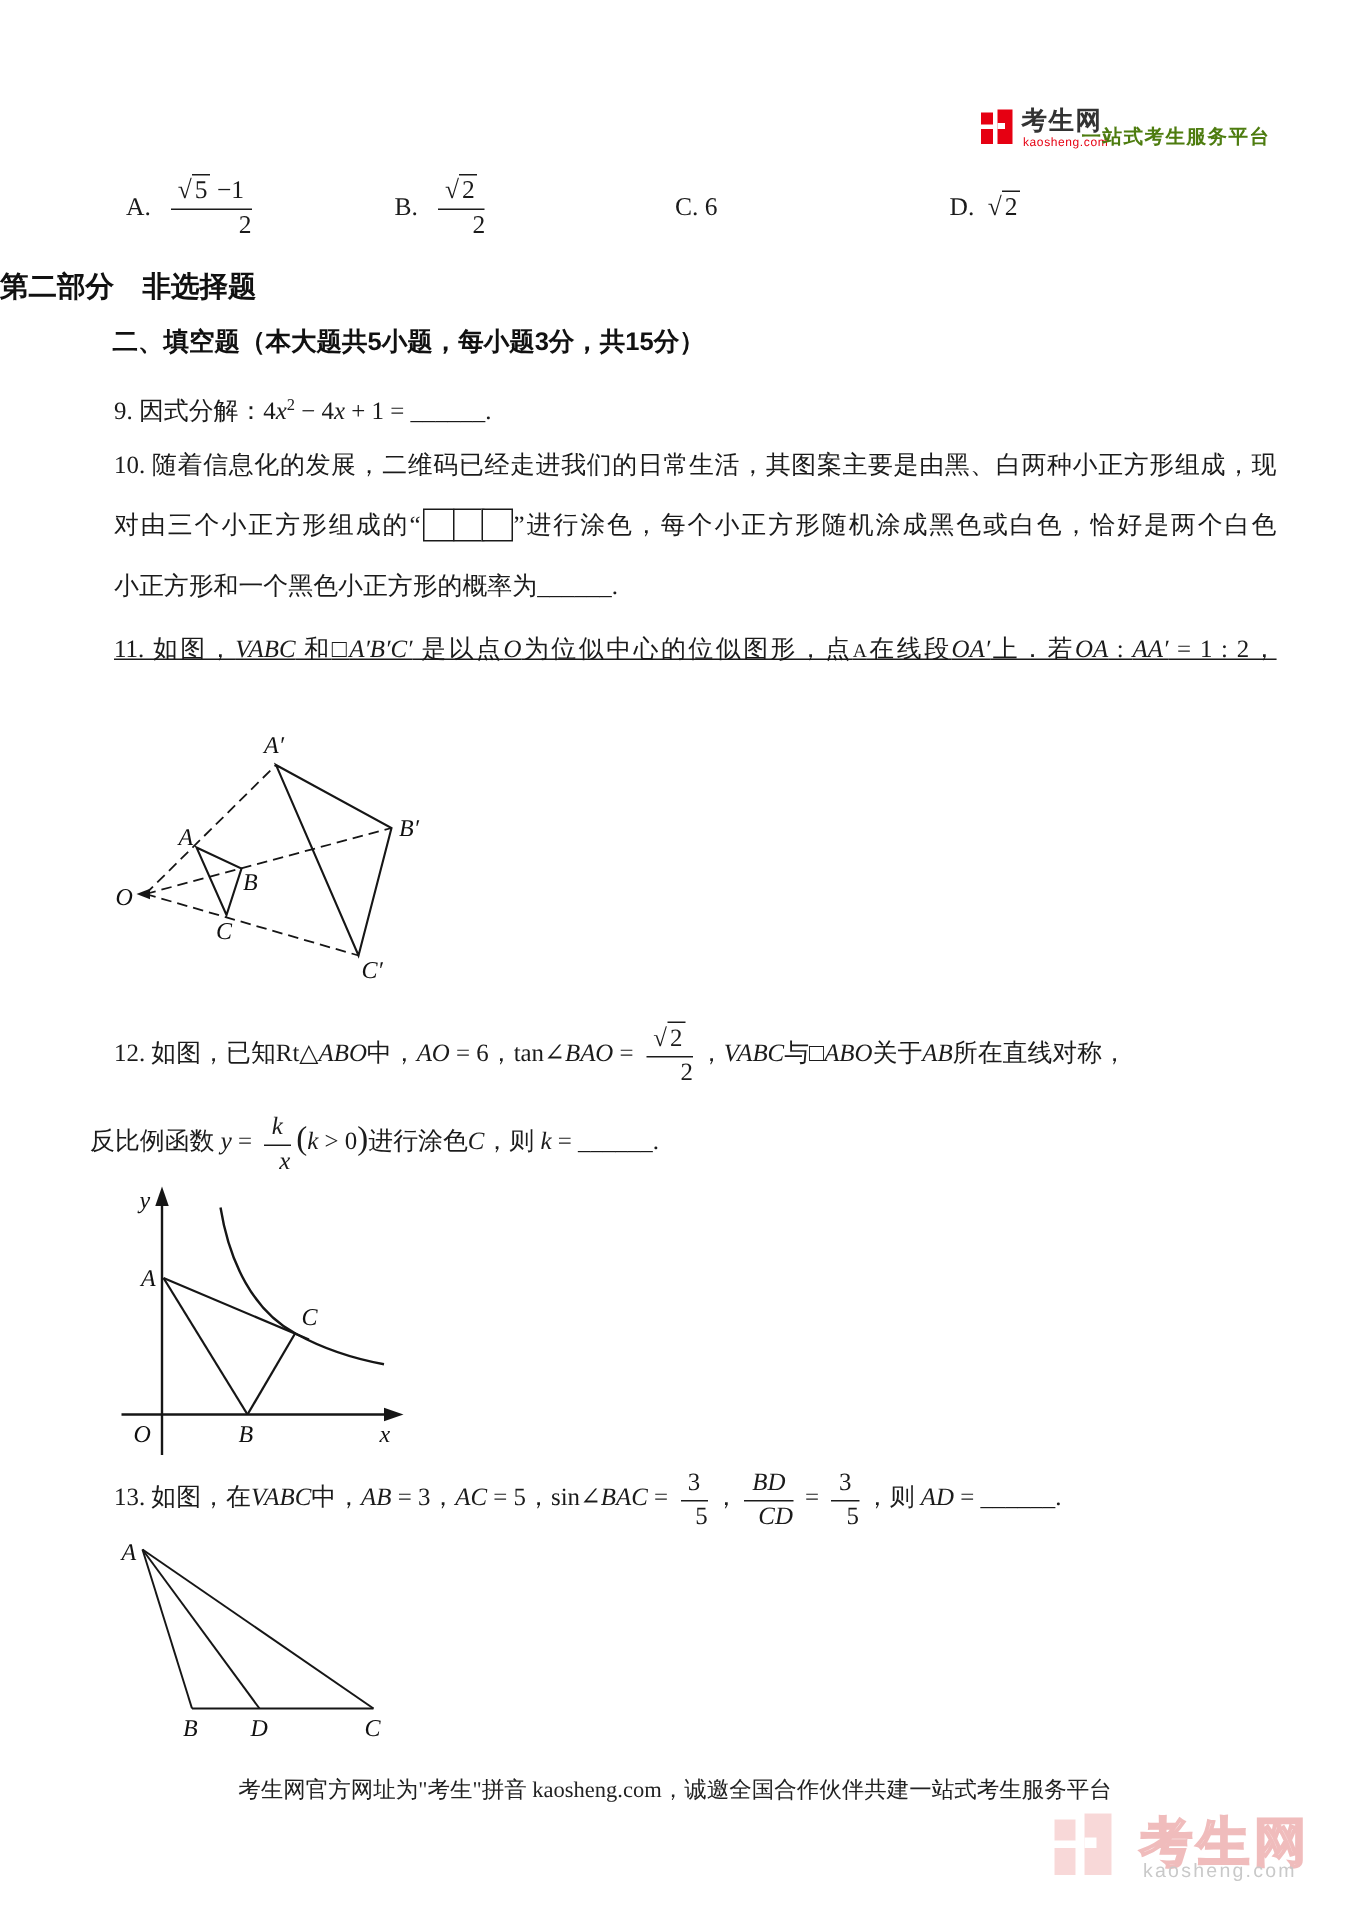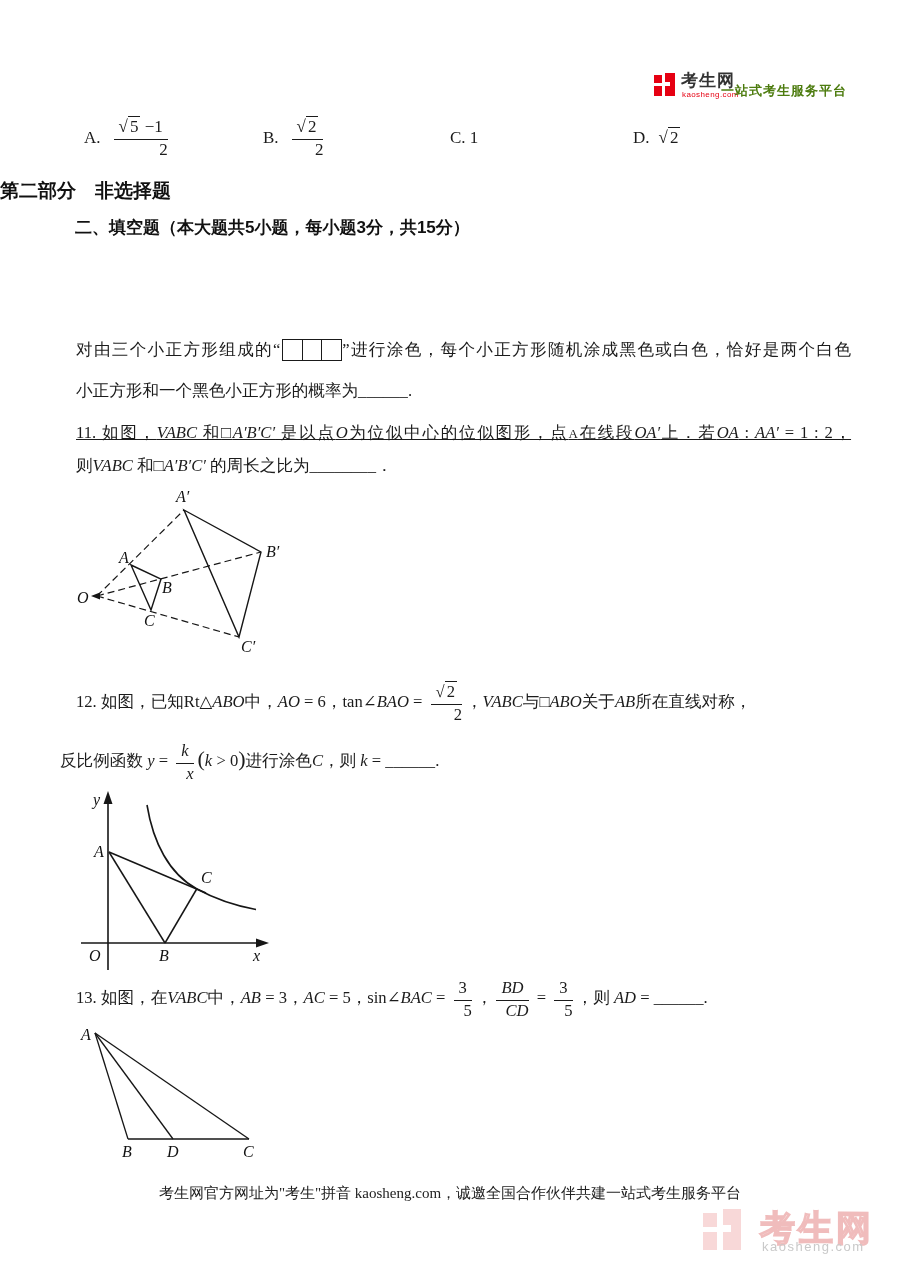--- a/index.html
+++ b/index.html
@@ -85,41 +85,42 @@
     </span>
   </div>
   <div class="abs opt" style="left:263px;top:112px;">
     <span>B.</span>
     <span class="frac">
       <span class="nu"><span class="rad"><span class="rsym">√</span><span class="rtop">2</span></span></span>
       <span class="de">2</span>
     </span>
   </div>
   <div class="abs opt" style="left:450px;top:112px;">
-    <span>C. 1</span>
+    <span>C. 6</span>
   </div>
   <div class="abs opt" style="left:633px;top:112px;">
     <span>D.</span>
     <span class="rad"><span class="rsym">√</span><span class="rtop">2</span></span>
   </div>
 
   <div class="abs head" style="left:0;top:178px;width:100%;text-align:left;font-size:19px;">第二部分　非选择题</div>
   <div class="abs head" style="left:75px;top:216px;font-size:17px;">二、填空题（本大题共5小题，每小题3分，共15分）</div>
 
-
+  <div class="abs qline" style="left:76px;top:253px;line-height:34px;">
+    <span>9. 因式分解：</span><span>4</span><span class="m">x</span><sup class="sup">2</sup><span> − 4</span><span class="m">x</span><span> + 1 = </span><span>______.</span>
+  </div>
+
+  <div class="abs qline just" style="left:76px;top:295px;width:775px;">10. 随着信息化的发展，二维码已经走进我们的日常生活，其图案主要是由黑、白两种小正方形组成，现</div>
   <div class="abs qline" style="left:76px;top:376px;">小正方形和一个黑色小正方形的概率为______.</div>
   <div class="abs qline just" style="left:76px;top:333px;width:775px;line-height:34px;">
     <span>对由三个小正方形组成的“</span><span class="sqwrap"><span class="sq"></span><span class="sq"></span><span class="sq"></span></span><span>”进行涂色，每个小正方形随机涂成黑色或白色，恰好是两个白色</span>
   </div>
 
   <div class="abs qline just" style="left:76px;top:418px;width:775px;text-decoration:underline;">
     <span>11. 如图，</span><span class="m">VABC</span><span> 和</span><span>□</span><span class="m">A′B′C′</span><span> 是以点</span><span class="m">O</span><span>为位似中心的位似图形，点</span><span style="font-size:13px">A</span><span>在线段</span><span class="m">OA′</span><span>上．若</span><span class="m">OA</span><span> : </span><span class="m">AA′</span><span> = 1 : 2，</span>
-  </div>
-  <div class="abs qline" style="left:76px;top:451px;">
-    <span>则</span><span class="m">VABC</span><span> 和</span><span>□</span><span class="m">A′B′C′</span><span> 的周长之比为</span><span>________．</span>
   </div>
 
   <svg class="abs" style="left:70px;top:486px;" width="220" height="172" viewBox="0 0 220 172">
     <g stroke="#161616" stroke-width="1.2" stroke-dasharray="7 4" fill="none">
       <line x1="27" y1="110" x2="114" y2="24"></line>
       <line x1="27" y1="110" x2="191" y2="66"></line>
       <line x1="27" y1="110" x2="169" y2="151"></line>
     </g>
     <polygon points="21,110 30,106.5 30,113.5" fill="#161616"></polygon>
     <g stroke="#161616" stroke-width="1.4" fill="none">

